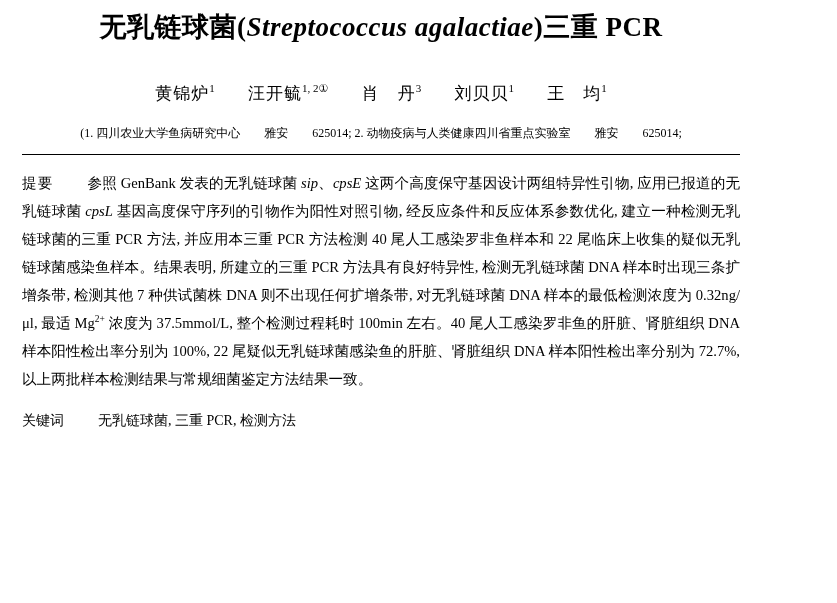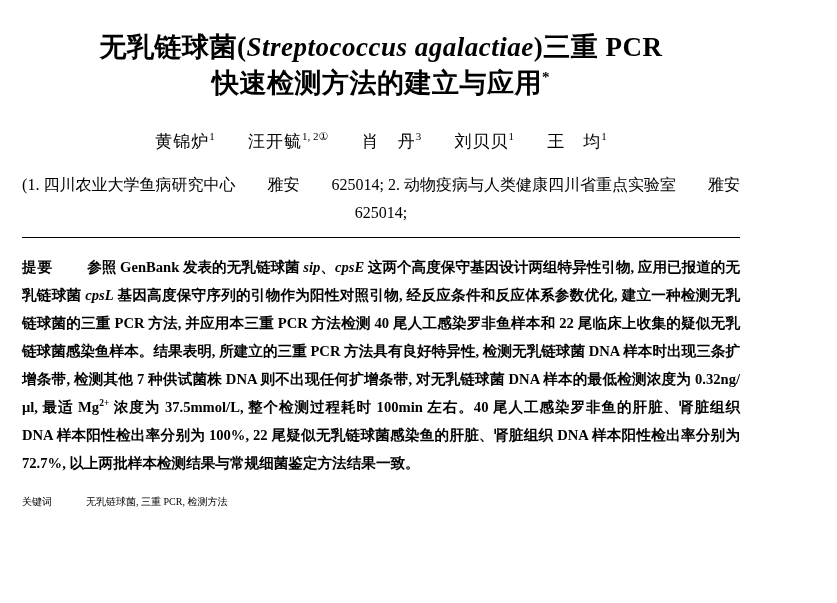--- a/index.html
+++ b/index.html
@@ -11,21 +11,21 @@
     height: 603px;
     background: #ffffff;
     font-family: "Liberation Serif", "DejaVu Serif", serif;
     color: #000000;
     overflow: hidden;
   }
   .page {
     width: 762px;
     height: 603px;
     box-sizing: border-box;
-    padding: 24px 22px 0 22px;
+    padding: 4px 22px 0 22px;
     position: relative;
   }
   .title-block {
     text-align: center;
     margin-top: 6px;
   }
   .title-line {
     font-size: 27px;
     font-weight: bold;
     line-height: 1.32;
@@ -35,53 +35,52 @@
     font-style: italic;
     font-family: "Liberation Serif", "DejaVu Serif", serif;
   }
   .title-line .sup {
     font-size: 15px;
     vertical-align: super;
     font-weight: bold;
   }
   .authors-block {
     text-align: center;
-    margin-top: 24px;
+    margin-top: 31px;
   }
   .authors-line {
     font-size: 17px;
     line-height: 2.0;
     letter-spacing: 1px;
   }
   .authors-line .sup {
     font-size: 11px;
     vertical-align: super;
     letter-spacing: 0;
   }
   .author-gap {
     display: inline-block;
     width: 28px;
   }
   .affil-block {
     text-align: center;
     margin-top: 12px;
   }
   .affil-line {
-    font-size: 16px;
+    font-size: 12px;
     line-height: 1.75;
   }
   .rule {
     border: 0;
     border-top: 1px solid #000;
     margin: 10px 0 0 0;
     width: 100%;
   }
   .abstract-block {
     margin-top: 14px;
-    font-weight: bold;
   }
   .abstract-para {
     font-size: 14.6px;
     line-height: 1.92;
     text-align: justify;
     text-justify: inter-ideograph;
   }
   .abstract-para .lead {
     letter-spacing: 1px;
   }
@@ -90,37 +89,36 @@
     width: 34px;
   }
   .abstract-para .it {
     font-style: italic;
   }
   .abstract-para sup {
     font-size: 9.5px;
     vertical-align: super;
   }
   .keywords {
-    font-size: 10px;
+    font-size: 14px;
     line-height: 1.9;
     margin-top: 2px;
   }
   .keywords .kw-gap {
     display: inline-block;
     width: 34px;
   }
 </style>
 </head>
 <body>
 
 <div class="page">
 
   <div class="title-block">
     <div class="title-line"><span>无乳链球菌(</span><span class="latin-italic">Streptococcus agalactiae</span><span>)三重 PCR</span></div>
-    <div class="title-line"><span>快速检测方法的建立与应用</span><span class="sup">*</span></div>
   </div>
 
   <div class="authors-block">
     <div class="authors-line">
       <span>黄锦炉</span><span class="sup">1</span><span class="author-gap"></span>
       <span>汪开毓</span><span class="sup">1, 2①</span><span class="author-gap"></span>
       <span>肖　丹</span><span class="sup">3</span><span class="author-gap"></span>
       <span>刘贝贝</span><span class="sup">1</span><span class="author-gap"></span>
       <span>王　均</span><span class="sup">1</span>
     </div>

